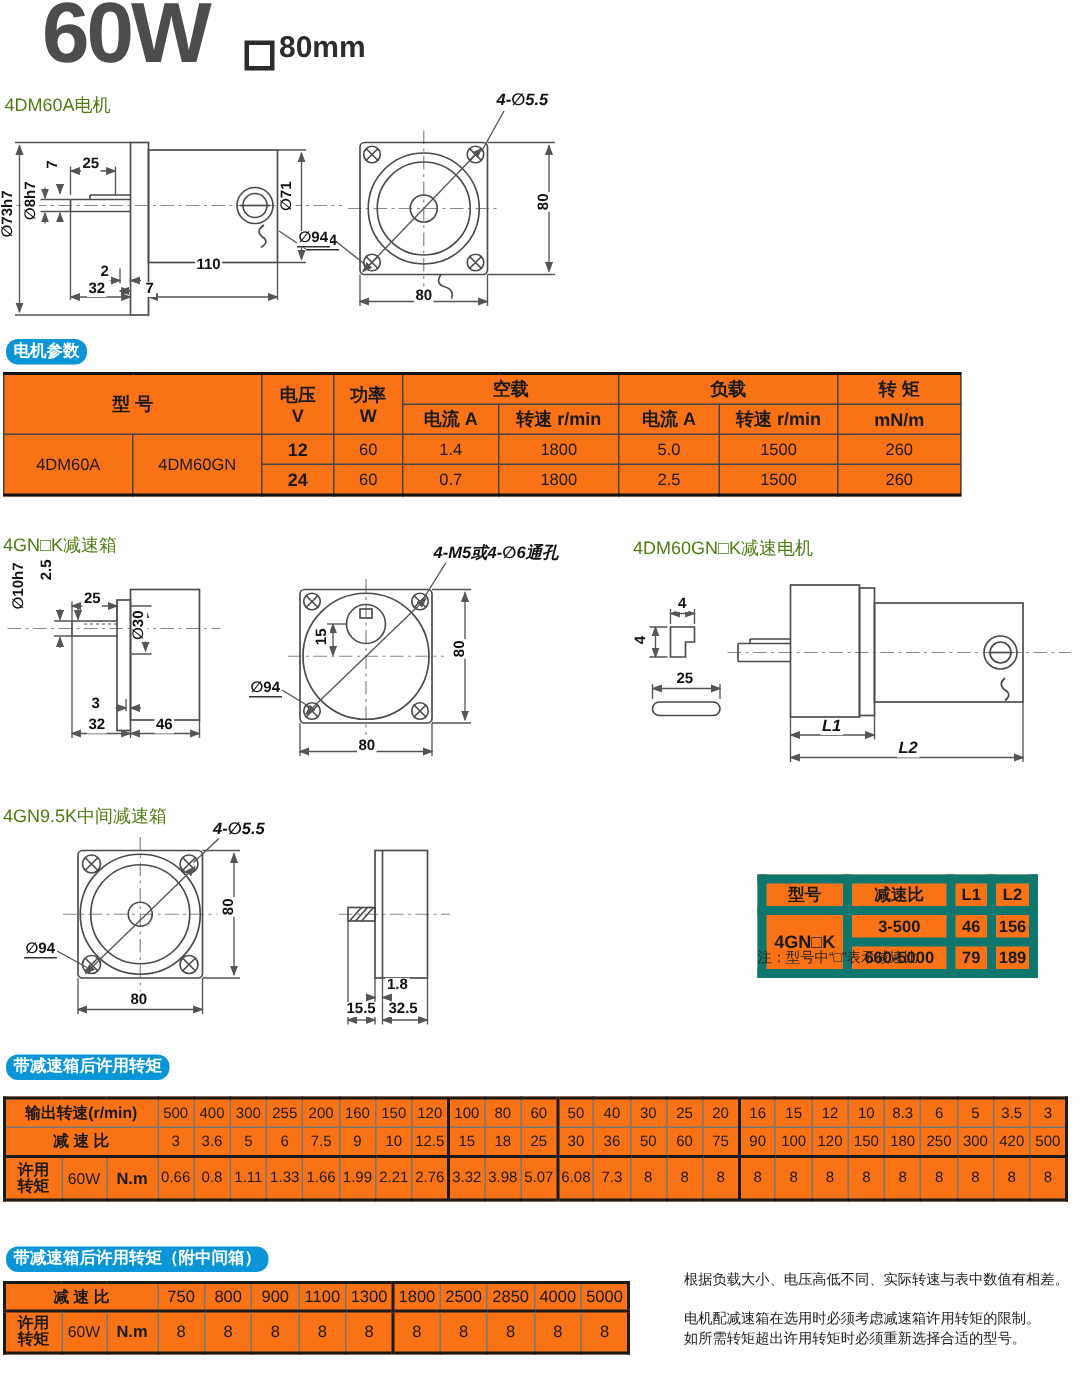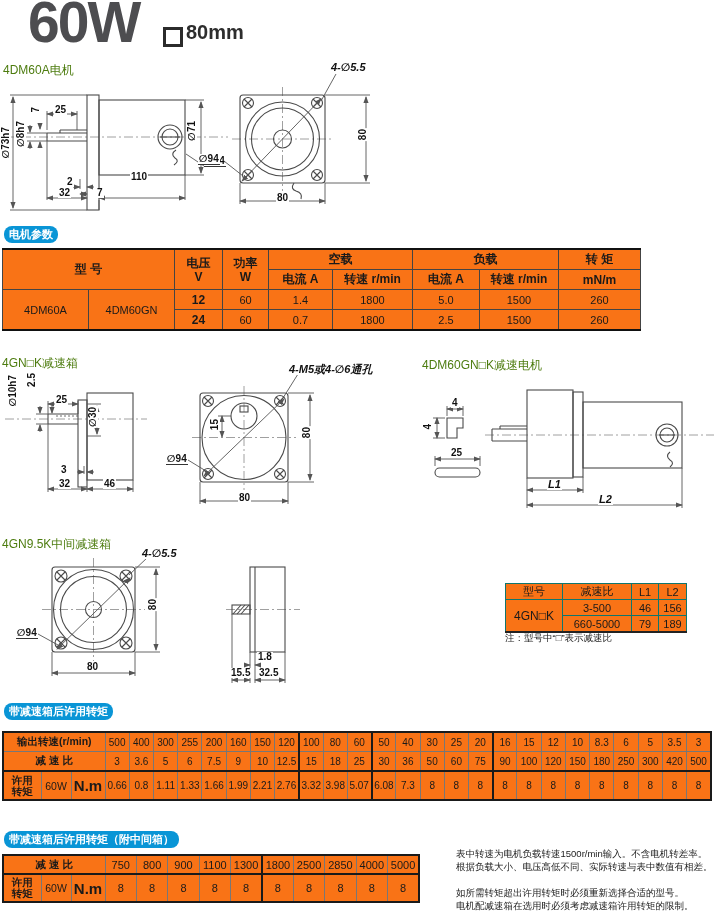--- a/index.html
+++ b/index.html
@@ -45,24 +45,24 @@
   .tq tr:last-child th,.tq tr:last-child td{border-top:2px solid #1a1a1a;}
   .tq .thick-r{border-right:2px solid #1a1a1a;}
   .tq .wrap2{width:26px;margin:0 auto;line-height:11px;}
   #torque-table{left:2px;top:731px;width:710px;}
   #torque-table td{font-size:10px;height:18px;}
   #torque-table tr:last-child td,#torque-table tr:last-child th{height:27px;}
   #torque-table-mid{left:2px;top:854px;width:418px;}
   #torque-table-mid td{font-size:11px;height:17px;}
   #torque-table-mid tr:last-child td,#torque-table-mid tr:last-child th{height:26px;}
   .tq .pw{font-weight:normal;font-size:10.5px;}
-  .tq .unit{font-size:15px;}
+  .tq .unit{font-size:11px;}
 
   .lx{left:505px;top:583px;width:181px;border:1px solid #333;border-bottom:2px solid #222;}
-  .lx th,.lx td{border:1px solid #0f766e;font-size:11px;height:15px;font-weight:normal;}
+  .lx th,.lx td{border:6px solid #0f766e;font-size:11px;height:15px;font-weight:bold;}
   .lx td.model{font-size:12px;text-align:center;}
   .lxnote{position:absolute;left:505px;top:632px;font-size:9.5px;color:#222;}
 
   
   .notes{position:absolute;left:456px;top:847px;width:264px;font-size:9.5px;line-height:13px;color:#222;}
   .notes p{margin:0;}
   .notes .sp{height:13px;}
 </style>
 </head>
 <body>
@@ -609,20 +609,19 @@
           <td>8</td>
           <td>8</td>
           <td>8</td>
           <td>8</td>
           <td>8</td>
         </tr>
   </tbody>
     </table>
 
   <div class="notes">
-    <p>表中转速为电机负载转速1500r/min输入。不含电机转差率。</p>
     <p>根据负载大小、电压高低不同、实际转速与表中数值有相差。</p>
     <div class="sp"></div>
+    <p>电机配减速箱在选用时必须考虑减速箱许用转矩的限制。</p>
     <p>如所需转矩超出许用转矩时必须重新选择合适的型号。</p>
-    <p>电机配减速箱在选用时必须考虑减速箱许用转矩的限制。</p>
   </div>
 
 </div>
 
 </body></html>

